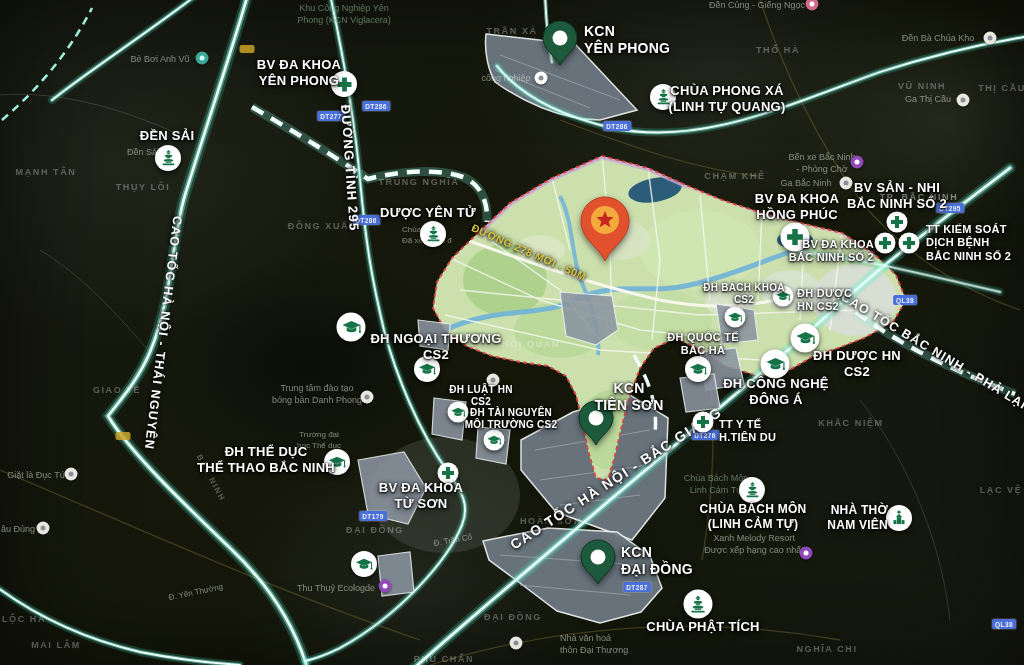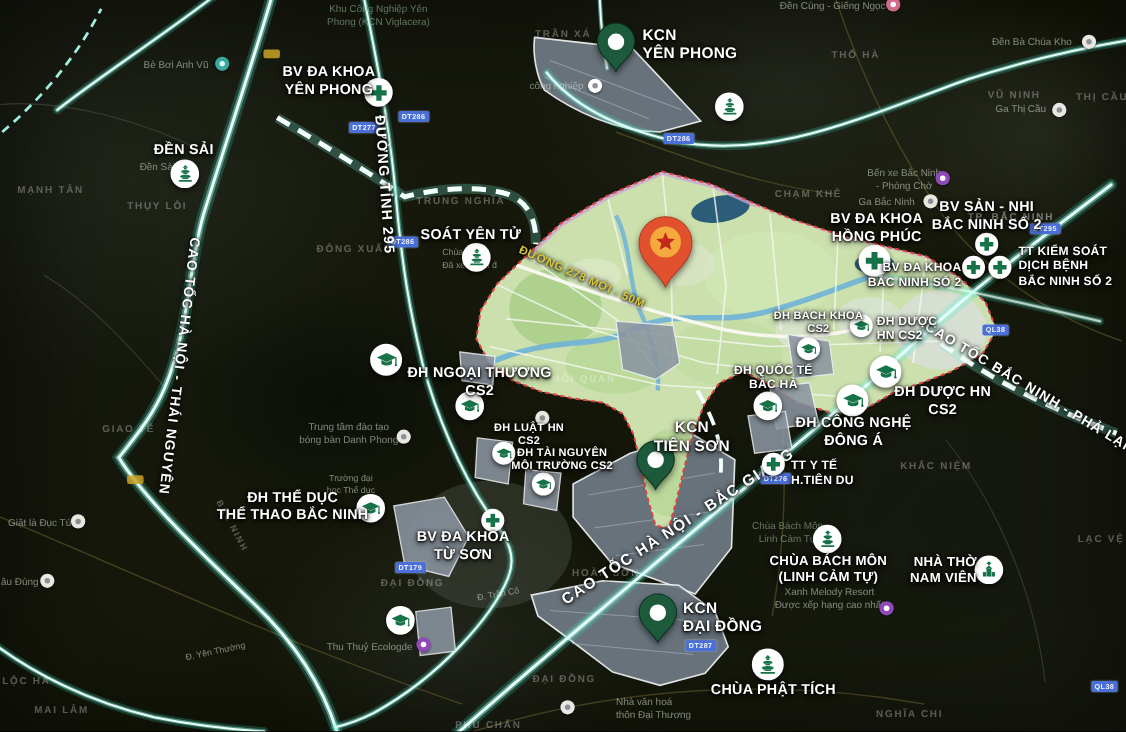--- a/index.html
+++ b/index.html
@@ -492,22 +492,24 @@
         <path d="M0,14 C-6,0 -24,-8 -24,-26 A24,24 0 1 1 24,-26 C24,-8 6,0 0,14 Z" fill="#e2512e" stroke="#b93d20" stroke-width="1"></path>
         <circle cx="0" cy="-27" r="14" fill="#f3a93c"></circle>
         <path d="M0,-36 L2.35,-30.24 L8.56,-29.78 L3.80,-25.76 L5.29,-19.72 L0,-23 L-5.29,-19.72 L-3.80,-25.76 L-8.56,-29.78 L-2.35,-30.24 Z" fill="#c4281c"></path>
       </svg>
     </div>
 
   <div class="lbl s14 la" style="left:584px;top:40px">KCN
 YÊN PHONG</div>
   <div class="lbl" style="left:299px;top:73px">BV ĐA KHOA
 YÊN PHONG</div>
+  <div class="lbl" style="left:727px;top:99px">CHÙA PHONG XÁ
+(LINH TỰ QUANG)</div>
   <div class="lbl" style="left:167px;top:136px">ĐỀN SẢI</div>
-  <div class="lbl" style="left:428px;top:213px">SOÁT YÊN TỬ</div>
+  <div class="lbl" style="left:428px;top:213px">DƯỢC YÊN TỬ</div>
   <div class="lbl" style="left:797px;top:207px">BV ĐA KHOA
 HỒNG PHÚC</div>
   <div class="lbl" style="left:897px;top:196px">BV SẢN - NHI
 BẮC NINH SỐ 2</div>
   <div class="lbl s11 ra" style="left:874px;top:251px">BV ĐA KHOA
 BẮC NINH SỐ 2</div>
   <div class="lbl s11 la" style="left:926px;top:243px">TT KIỂM SOÁT
 DỊCH BỆNH
 BẮC NINH SỐ 2</div>
   <div class="lbl" style="left:436px;top:347px">ĐH NGOẠI THƯƠNG

